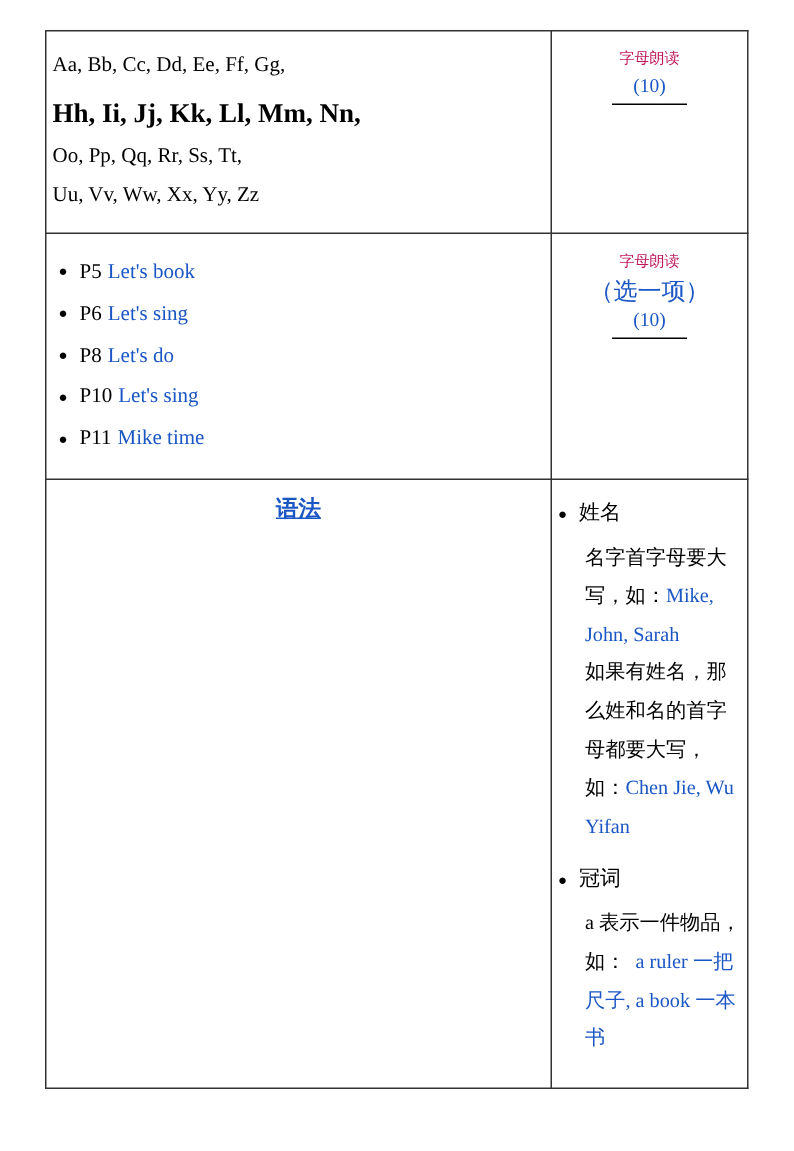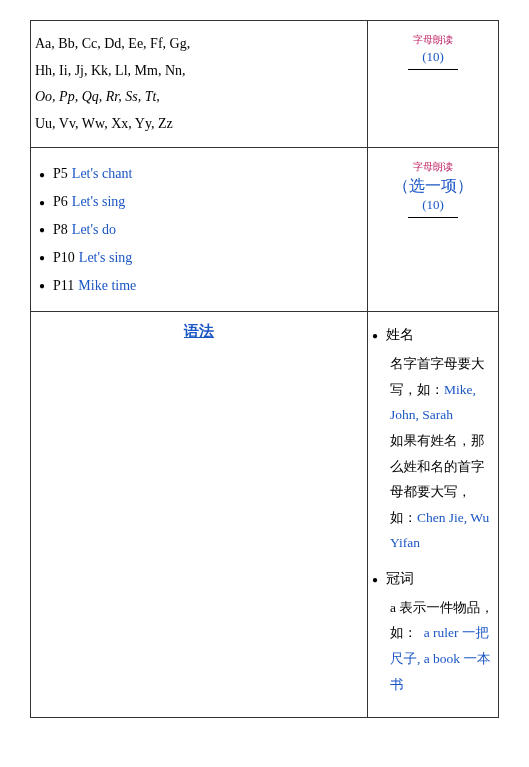--- a/index.html
+++ b/index.html
@@ -150,37 +150,37 @@
   </style>
 </head>
 <body>
 
 <table class="main-table">
 
   <tbody>
       <tr>
     <td class="cell-alphabet">
       <div style="font-size:14px;line-height:1.9;">Aa, Bb, Cc, Dd, Ee, Ff, Gg,</div>
-      <div style="font-size:14px;line-height:1.9;">Hh, Ii, Jj, Kk, Ll, Mm, Nn,</div>
-      <div style="font-size:14px;line-height:1.9;font-style:italic;">Oo, Pp, Qq,    Rr, Ss, Tt,</div>
+      <div style="font-size:18px;line-height:1.9;font-weight:bold;">Hh, Ii, Jj, Kk, Ll, Mm, Nn,</div>
+      <div style="font-size:14px;line-height:1.9;">Oo, Pp, Qq,    Rr, Ss, Tt,</div>
       <div style="font-size:14px;line-height:1.9;">Uu, Vv, Ww,    Xx, Yy, Zz</div>
     </td>
     <td class="cell-label-1">
       <div class="label-chinese">字母朗读</div>
       <div class="label-paren">(10)</div>
       <span class="underline-score"></span>
     </td>
   </tr>
 
   <tr>
     <td class="cell-activities">
       <ul class="activity-list">
         <li>
           <span style="margin-right:4px;">P5</span>
-          <span class="blue-text">Let's chant</span>
+          <span class="blue-text">Let's book</span>
         </li>
         <li>
           <span style="margin-right:4px;">P6</span>
           <span class="blue-text">Let's sing</span>
         </li>
         <li>
           <span style="margin-right:4px;">P8</span>
           <span class="blue-text">Let's do</span>
         </li>
         <li>

